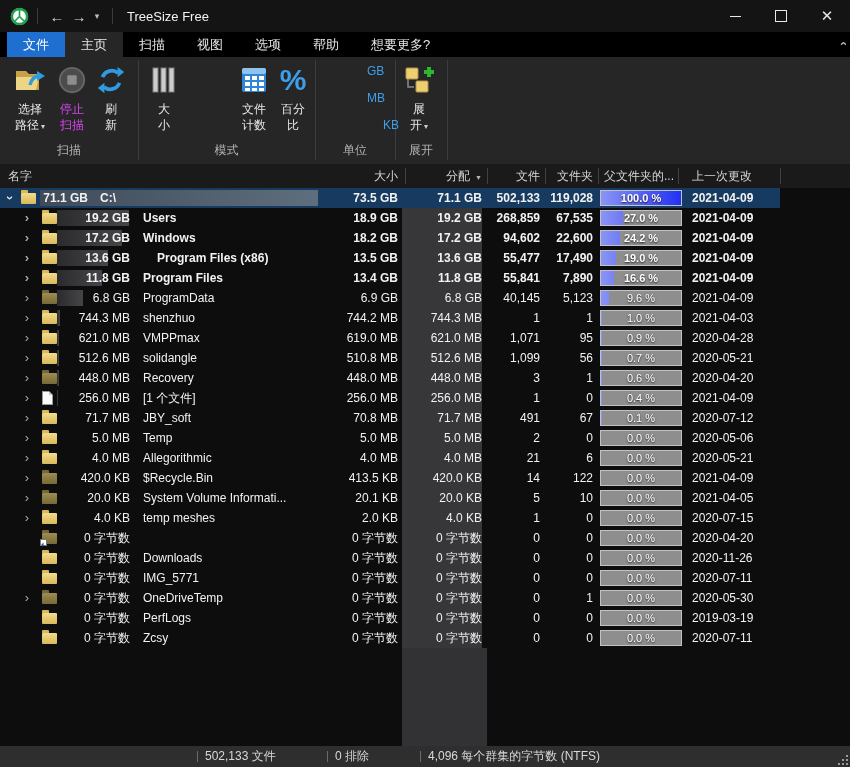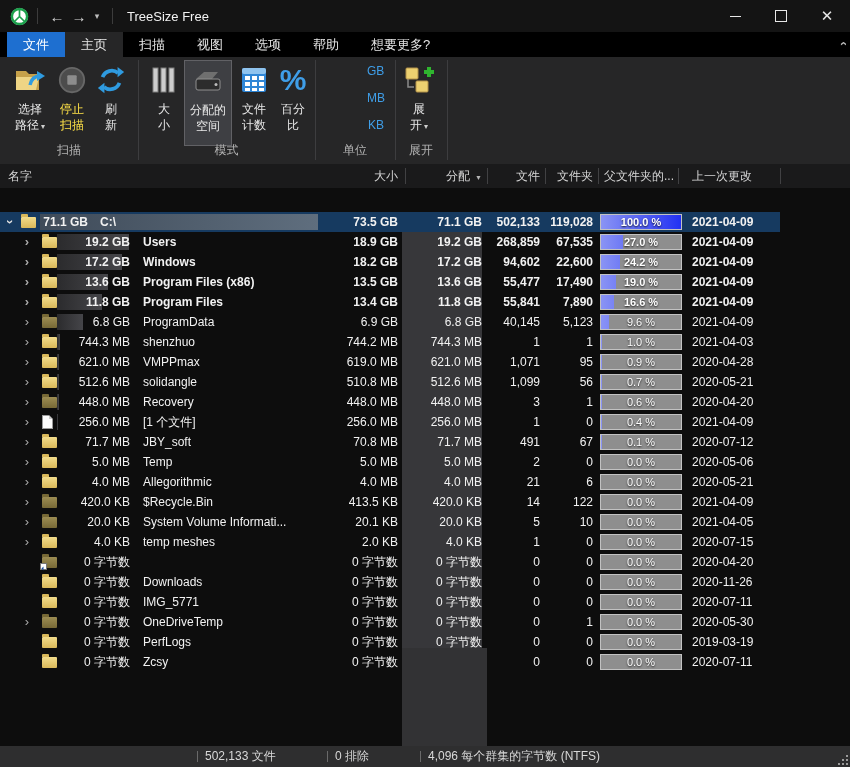--- a/index.html
+++ b/index.html
@@ -28,42 +28,42 @@
   .ribbon-collapse { position:absolute; right:6px; top:36px; color:#b8b8b8; font-size:13px; }
   .ribbon-collapse::after { content:"›"; display:inline-block; transform:rotate(-90deg); font-weight:bold; }
 
   
   .ribbon { position:absolute; left:0; top:57px; width:850px; height:107px; background:#262627; }
   .rgroup-sep { position:absolute; top:3px; width:1px; height:100px; background:#3d3d3f; }
   .rlabel { position:absolute; bottom:5px; font-size:12px; color:#b4b4b4; text-align:center; }
   .rbtn { position:absolute; top:3px; height:80px; display:flex; flex-direction:column; align-items:center; }
   .rbtn .ric { height:36px; display:flex; align-items:center; justify-content:center; margin-top:2px; }
   .rbtn .rtxt { font-size:12px; line-height:16px; color:#e9e9e9; text-align:center; white-space:pre-line; margin-top:3px; }
-  .rbtn.disabled .rtxt { color:#fde047; }
+  .rbtn.disabled .rtxt { color:#d946ef; }
   .rbtn.selected { background:#3e3f43; border:1px solid #616165; height:86px; }
   .caret::after { content:"▾"; font-size:8px; color:#cfcfcf; margin-left:2px; }
   .pct-glyph { font-size:30px; font-weight:bold; color:#3f9ee8; line-height:30px; }
   .unit-opt { position:absolute; font-size:12px; color:#3f9ee8; width:26px; text-align:left; }
 
   
   .thead { position:absolute; left:0; top:164px; width:850px; height:24px; background:#1a1a1b; font-size:12px; color:#d6d6d6; }
   .hsep { position:absolute; top:4px; width:1px; height:16px; background:#414143; }
   .hcell { position:absolute; top:0; height:24px; display:flex; align-items:center; }
   .sort-icon::after { content:"▼"; font-size:7px; color:#b5b5b5; margin-left:5px; }
 
   
   .col-size   { position:absolute; left:318px; width:80px;  text-align:right; }
   .col-alloc  { position:absolute; left:402px; width:80px;  text-align:right; }
   .col-files  { position:absolute; left:487px; width:53px;  text-align:right; }
   .col-folders{ position:absolute; left:540px; width:53px;  text-align:right; }
   .col-date   { position:absolute; left:692px; width:88px;  text-align:left; }
   .hcell.col-size,.hcell.col-alloc,.hcell.col-files,.hcell.col-folders { justify-content:flex-end; }
 
   
-  .tbody { position:absolute; left:0; top:188px; width:730px;margin-top:24px; }
+  .tbody { position:absolute; left:0; top:188px; width:730px; }
   .trow { position:relative; height:20px; font-size:12px; color:#f2f2f2; }
   .trow.bold { font-weight:bold; }
   .trow.sel { background:#163a60; }
   .trow.sel { width:780px; }
   .alloc-stripe { background:#37373a; height:20px; line-height:20px; }
   .trow.sel .alloc-stripe { background:transparent; }
   .trow > span, .trow > div { line-height:20px; }
   .chev { position:absolute; top:0; color:#a9a9a9; font-size:13px; width:10px; text-align:center; }
   .chev::after { content:"›"; display:inline-block; }
   .chev.down { color:#e0e0e0; }
@@ -176,31 +176,20 @@
       <span class="ric">
         <svg width="28" height="30" viewBox="0 0 28 30">
           <rect x="3" y="3" width="5" height="24" fill="#cdcdcd" stroke="#7e7e7e"></rect>
           <rect x="11" y="3" width="5" height="24" fill="#cdcdcd" stroke="#7e7e7e"></rect>
           <rect x="19" y="3" width="5" height="24" fill="#cdcdcd" stroke="#7e7e7e"></rect>
         </svg>
       </span>
       <span class="rtxt">大
 小</span>
     </div>
-    <div class="rbtn selected" style="left:184px;width:48px">
-      <span class="ric">
-        <svg width="32" height="28" viewBox="0 0 32 28">
-          <path d="M4 12 L12 5 h14 l-6 7 z" fill="#6f6f6f"></path>
-          <rect x="4" y="12" width="24" height="11" rx="2" fill="#2c2c2c" stroke="#8f8f8f"></rect>
-          <circle cx="24" cy="17.5" r="1.5" fill="#bdbdbd"></circle>
-        </svg>
-      </span>
-      <span class="rtxt">分配的
-空间</span>
-    </div>
     <div class="rbtn" style="left:234px;width:40px">
       <span class="ric">
         <svg width="28" height="28" viewBox="0 0 28 28">
           <rect x="2" y="2" width="24" height="24" rx="2" fill="#2f86d6"></rect>
           <rect x="2" y="2" width="24" height="6" rx="2" fill="#8fc3ee"></rect>
           <g fill="#ffffff">
             <rect x="5" y="10" width="5" height="4"></rect>
               <rect x="12" y="10" width="5" height="4"></rect>
               <rect x="19" y="10" width="5" height="4"></rect>
             <rect x="5" y="16" width="5" height="4"></rect>
@@ -219,21 +208,21 @@
       <span class="ric">
           <span class="pct-glyph">%</span>
         </span>
       <span class="rtxt">百分
 比</span>
     </div>
     <div class="rlabel" style="left:138px;width:177px">模式</div>
 
     <span class="unit-opt" style="left:367px;top:7px">GB</span>
     <span class="unit-opt" style="left:367px;top:34px">MB</span>
-    <span class="unit-opt" style="left:368px;top:61px">KB</span>
+    <span class="unit-opt" style="left:383px;top:61px">KB</span>
     <div class="rlabel" style="left:315px;width:80px">单位</div>
 
     <div class="rbtn" style="left:398px;width:42px">
       <span class="ric">
         <svg width="30" height="30" viewBox="0 0 30 30">
           <path d="M4 8 v14 h6" stroke="#8a8a8a" stroke-width="1.5" fill="none"></path>
           <rect x="2" y="3" width="12" height="11" rx="1" fill="#ecd070" stroke="#b3924a"></rect>
           <rect x="12" y="16" width="12" height="11" rx="1" fill="#ecd070" stroke="#b3924a"></rect>
           <g fill="#2fb52f">
               <rect x="20" y="5" width="10" height="4"></rect>
@@ -313,21 +302,21 @@
           <div class="pfill" style="width: 24.2%;"></div>
           <div class="ptxt">24.2 %</div>
         </div>
         <span class="col-date">2021-04-09</span>
       </div>
       <div class="trow bold">
         <span class="chev" style="left: 22px;"></span>
         <span class="nbar" style="left: 57px; width: 50.9px;"></span>
         <span class="ficon" style="left: 42px;"></span>
         <span class="nsize" style="left: 57px; width: 73px;">13.6 GB</span>
-        <span class="nname" style="left: 143px;">Program Files (x86)</span>
+        <span class="nname" style="left: 157px;">Program Files (x86)</span>
         <span class="col-size">13.5 GB</span>
         <span class="col-alloc alloc-stripe">13.6 GB</span>
         <span class="col-files">55,477</span>
         <span class="col-folders">17,490</span>
         <div class="pbar">
           <div class="pfill" style="width: 19%;"></div>
           <div class="ptxt">19.0 %</div>
         </div>
         <span class="col-date">2021-04-09</span>
       </div>

